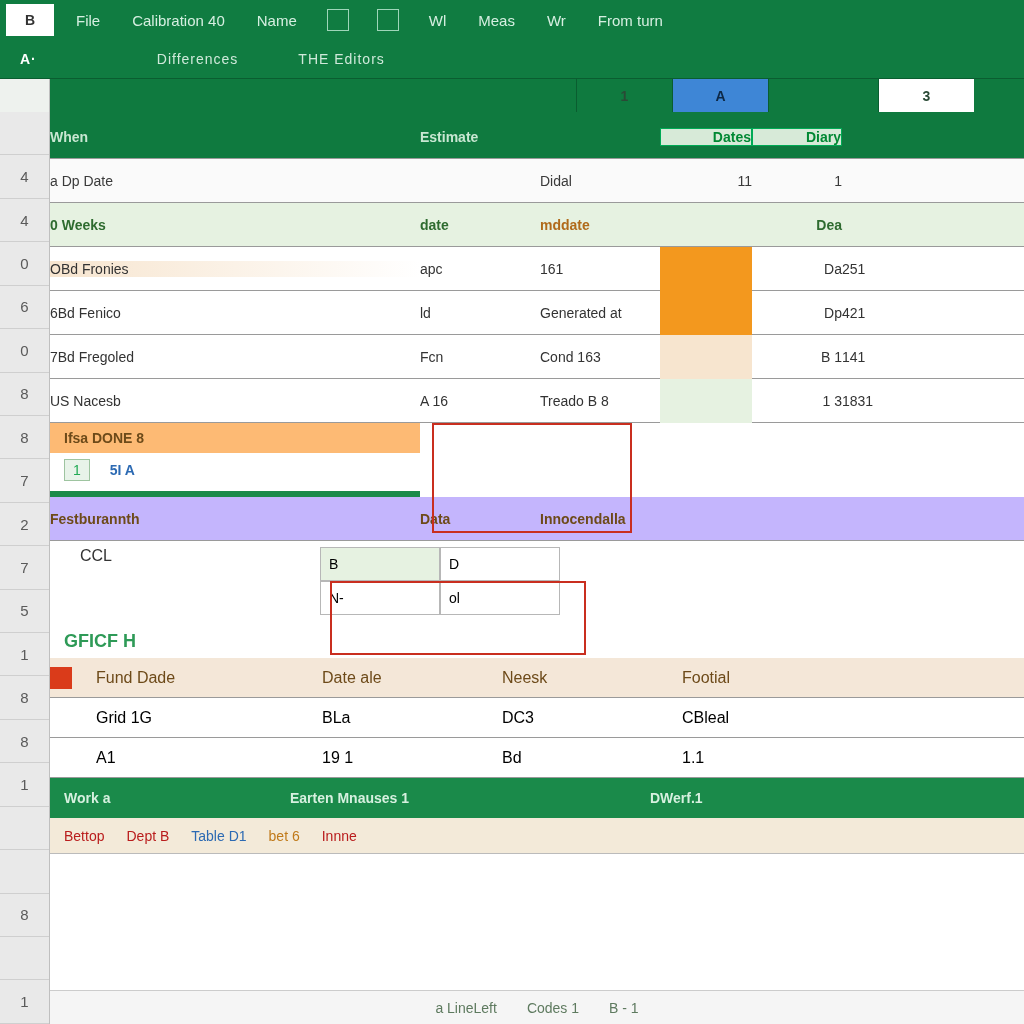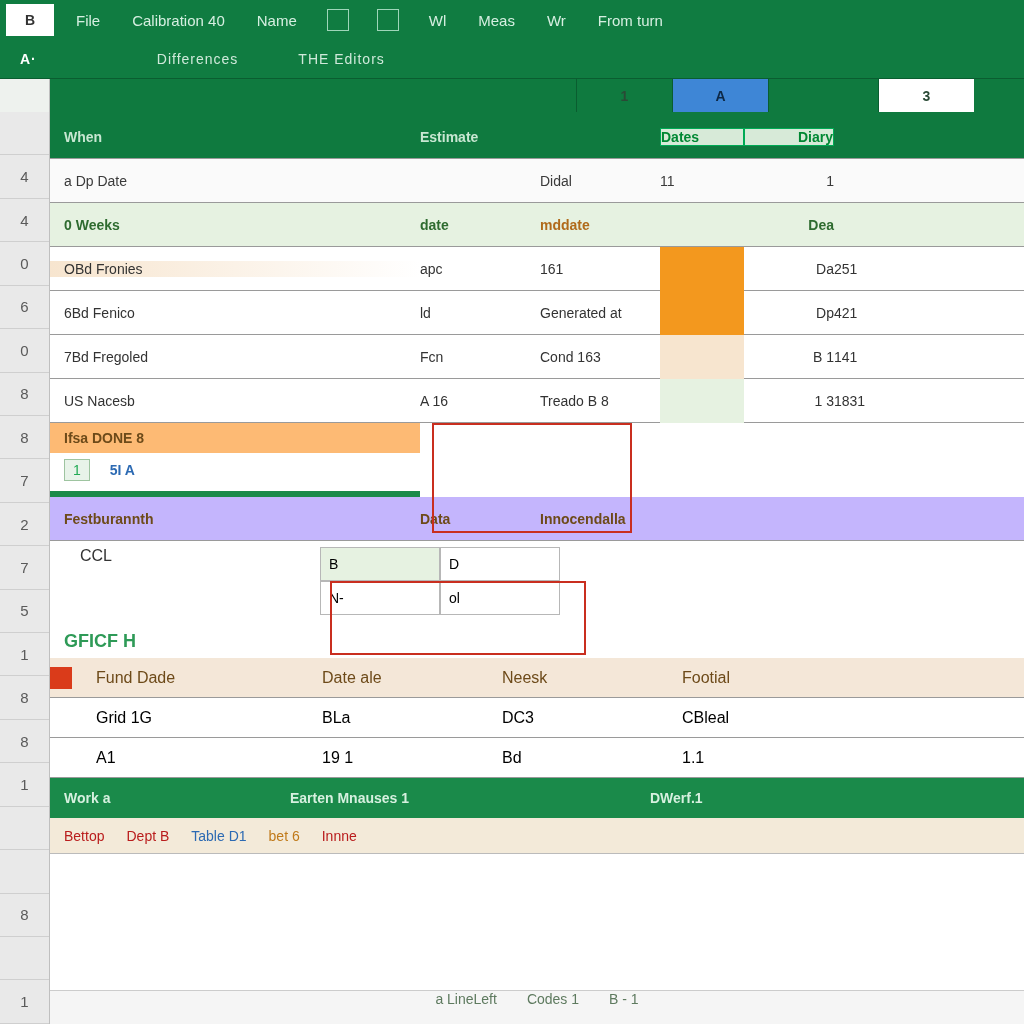--- a/index.html
+++ b/index.html
@@ -60,24 +60,24 @@
   color: #5a5a5a; border-bottom: 1px solid #cfcfcf; font-size: 15px;
 }
 .grid {
   flex: 1; background: #fff; position: relative;
   border-top: 3px solid #0f7a3f;
 }
 .band {
   height: 44px; display: flex; align-items: center;
   border-bottom: 1px solid #9a9a9a;
 }
-.band .a { width: 370px; padding-left: 14px; }
+.band .a { width: 370px; }
 .band .b { width: 120px; }
 .band .c { width: 120px; }
-.band .d { width: 84px; text-align: left; }
+.band .d { width: 92px; text-align: right; }
 .band .e { width: 90px; text-align: right; }
 .band .f { width: 110px; text-align: left; padding-right: 14px; }
 .hdr-green {
   background: #0f7a3f; color: #c8e7d2; font-weight: 600;
 }
 .hdr-green .d, .hdr-green .e { color: #083; background: #d7ead8; border: 1px solid #0a5; }
 .row-date { background: #fafafa; color: #3a3a3a; }
 .row-weeks { background: #e6f2e1; color: #2e6b2f; font-weight: 600; }
 .row-weeks .c { color: #b06a1a; }
 .row-item { color: #333; }
@@ -117,21 +117,21 @@
 }
 .hdr-green2 .w1 { width: 240px; padding-left:14px; }
 .hdr-green2 .w2 { width: 360px; }
 .hdr-green2 .w3 { width: 200px; }
 .tag-row {
   background: #f3ead9; height: 36px; display:flex; align-items:center; gap: 22px;
   padding-left: 14px; border-bottom: 1px solid #bbb;
 }
 .tag-row span { color: #b91c1c; }
 .status-row {
-  height: 34px; display:flex; justify-content:center;
+  height: 34px; display:flex; align-items:center; justify-content:center;
   gap: 30px; background:#f5f5f5; border-top:1px solid #ccc;
   position:absolute; bottom:0; left:0; right:0;
 }
 .status-row span { color:#5e7a5f; font-size:14px; }
 </style>
 </head>
 <body>
 
 <div class="ribbon">
   <div class="tab-row">

